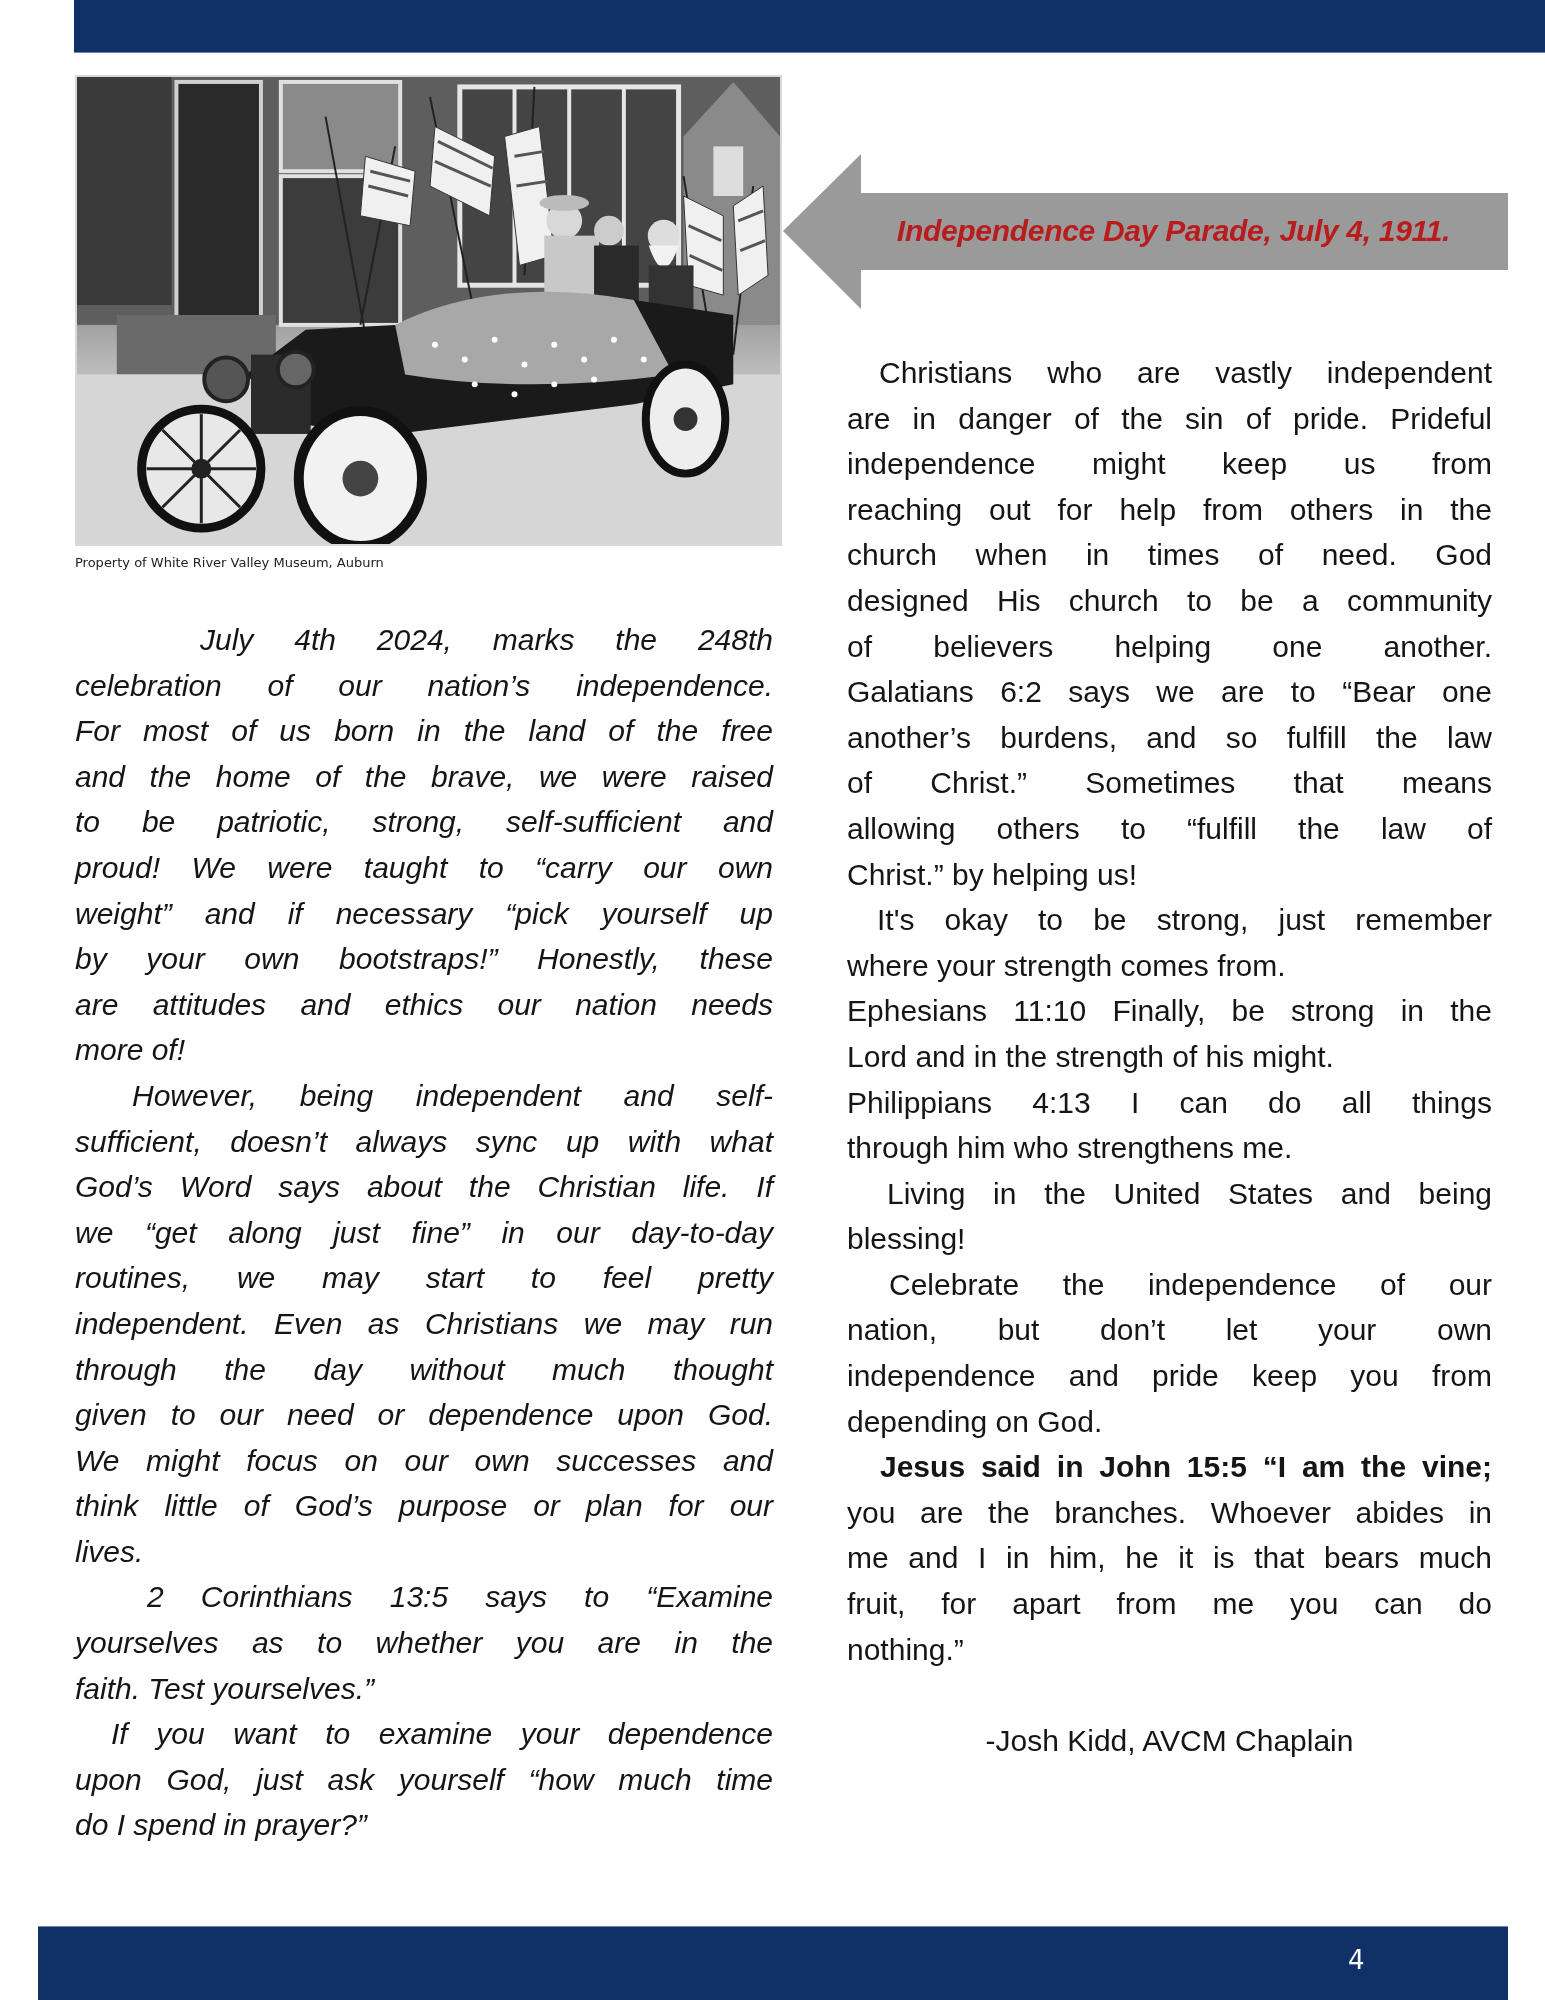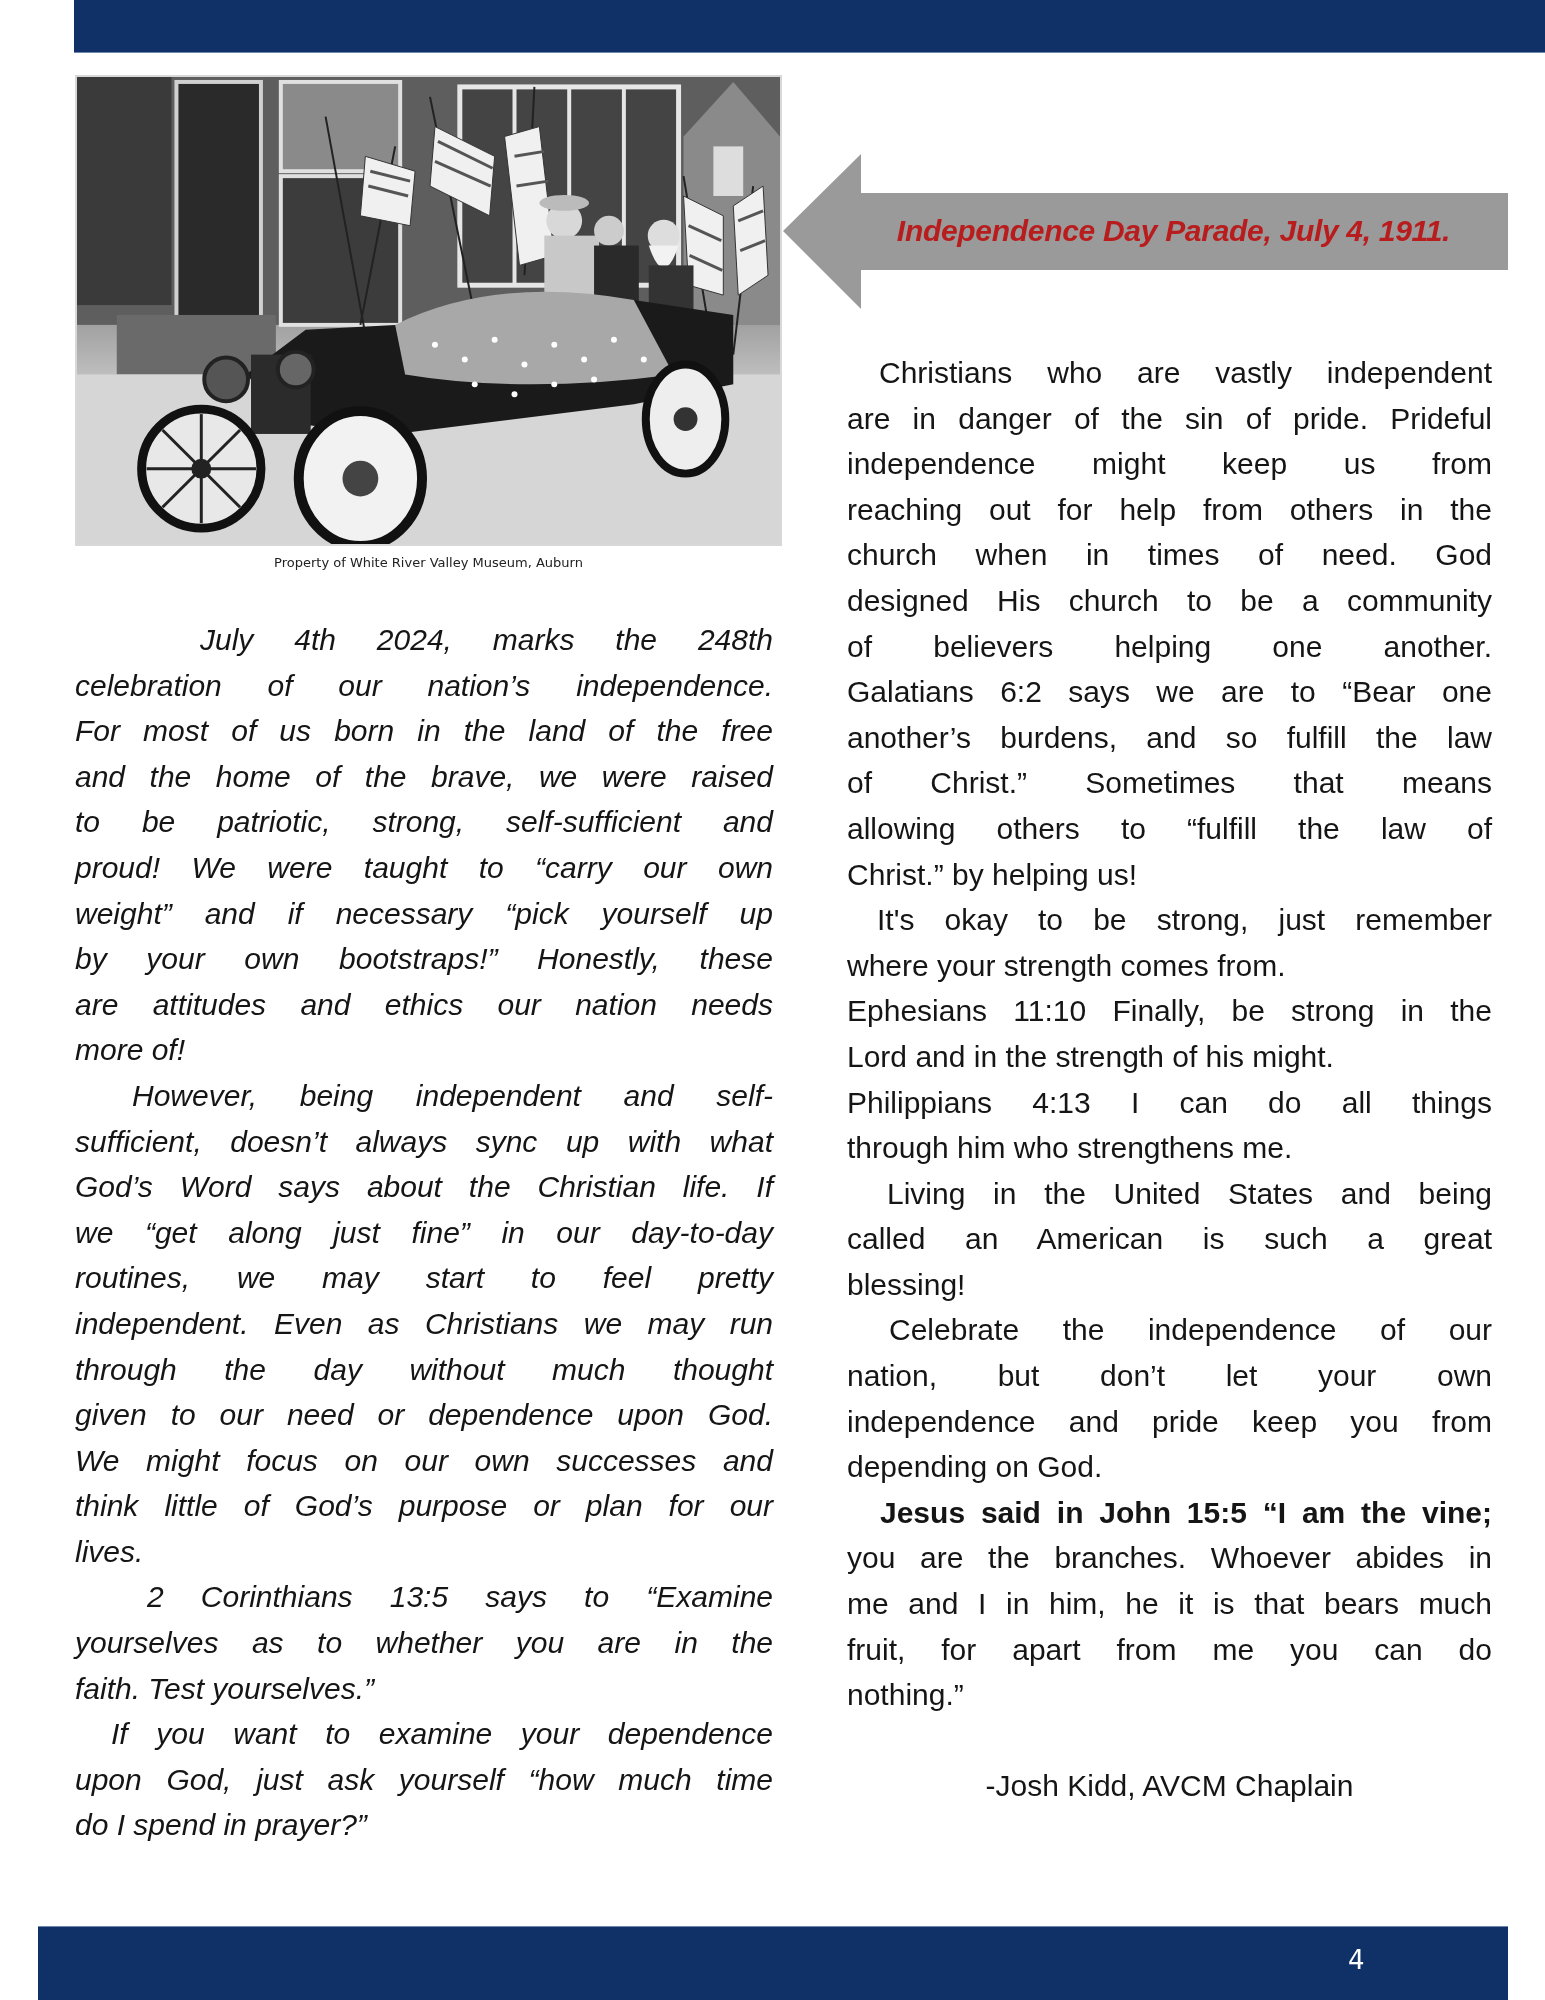--- a/index.html
+++ b/index.html
@@ -11,21 +11,21 @@
     .bottom-band { position: absolute; left: 38px; top: 1926px; width: 1470px; height: 74px;
                    background: #0f3168; border-top: 1px solid #6f86ad; }
     .page-number { position: absolute; left: 1348px; top: 1944px; font-size: 26px;
                    color: #ffffff; font-family: "DejaVu Sans", sans-serif; line-height: 32px; }
 
     
     .photo { position: absolute; left: 75px; top: 75px; width: 707px; height: 471px;
              border: 2px solid #d8d8d8; box-sizing: border-box; overflow: hidden;
              background: linear-gradient(180deg, #6d6d6d 0%, #8b8b8b 45%, #cfcfcf 70%, #e2e2e2 100%); }
     .photo svg { display: block; width: 100%; height: 100%; }
-    .photo-credit { position: absolute; left: 75px; width: 707px; top: 555px; text-align: center;
+    .photo-credit { position: absolute; left: 75px; width: 707px; top: 555px; 
                     font-size: 13px; line-height: 16px; color: #222;
                     font-family: "DejaVu Sans", sans-serif; }
 
     
     .arrow { position: absolute; left: 783px; top: 154px; width: 726px; height: 156px; }
     .arrow svg { position: absolute; left: 0; top: 0; }
     .arrow-text { position: absolute; left: 58px; top: 38px; width: 665px; height: 77px;
                   display: flex; align-items: center; justify-content: center;
                   font-style: italic; font-weight: bold; font-size: 30px; color: #b91c1c;
                   font-family: "Liberation Sans", sans-serif; letter-spacing: -0.3px; white-space: nowrap; }
@@ -202,21 +202,20 @@
   <span class="line">of Christ.” Sometimes that means</span>
   <span class="line">allowing others to “fulfill the law of</span>
   <span class="line last">Christ.” by helping us!</span>
   <span class="line indent-30">It's okay to be strong, just remember</span>
   <span class="line last">where your strength comes from.</span>
   <span class="line">Ephesians 11:10 Finally, be strong in the</span>
   <span class="line last">Lord and in the strength of his might.</span>
   <span class="line">Philippians 4:13 I can do all things</span>
   <span class="line last">through him who strengthens me.</span>
   <span class="line indent-40">Living in the United States and being</span>
-  <span class="line">called an American is such a great</span>
   <span class="line last">blessing!</span>
   <span class="line indent-42">Celebrate the independence of our</span>
   <span class="line">nation, but don’t let your own</span>
   <span class="line">independence and pride keep you from</span>
   <span class="line last">depending on God.</span>
   <span class="line indent-33">Jesus said in John 15:5 “I am the vine;</span>
   <span class="line">you are the branches. Whoever abides in</span>
   <span class="line">me and I in him, he it is that bears much</span>
   <span class="line">fruit, for apart from me you can do</span>
   <span class="line last">nothing.”</span>

